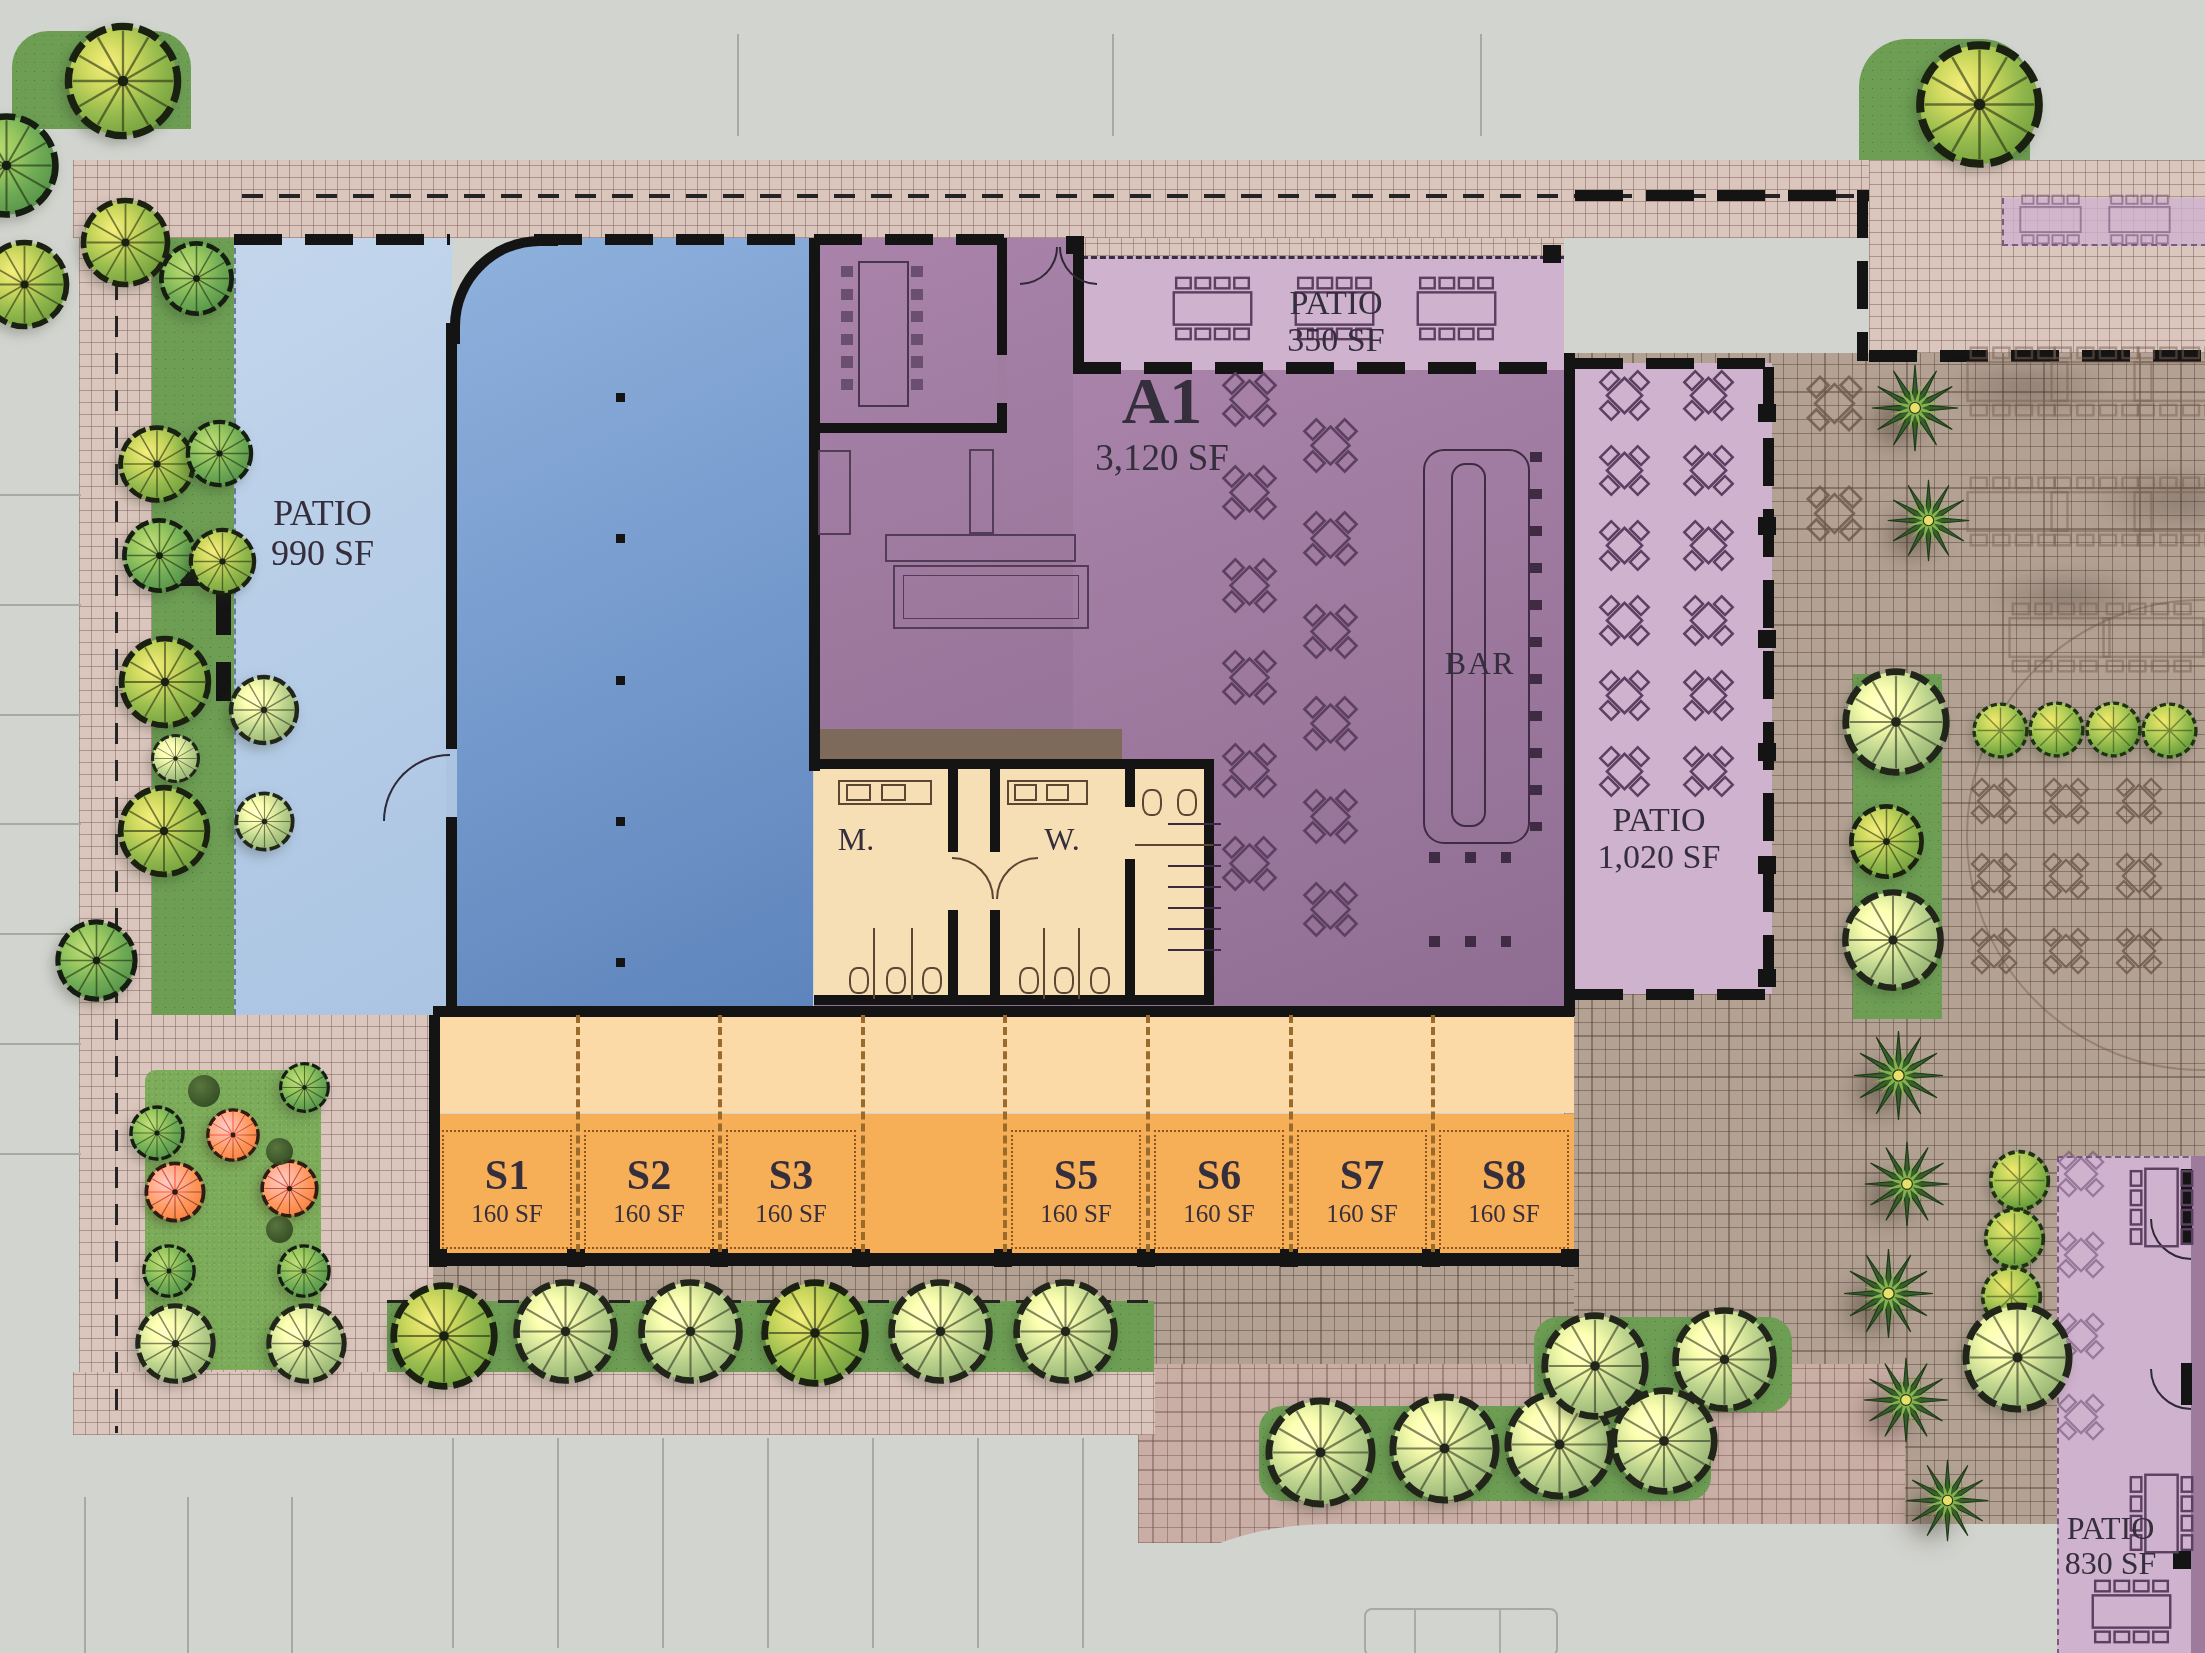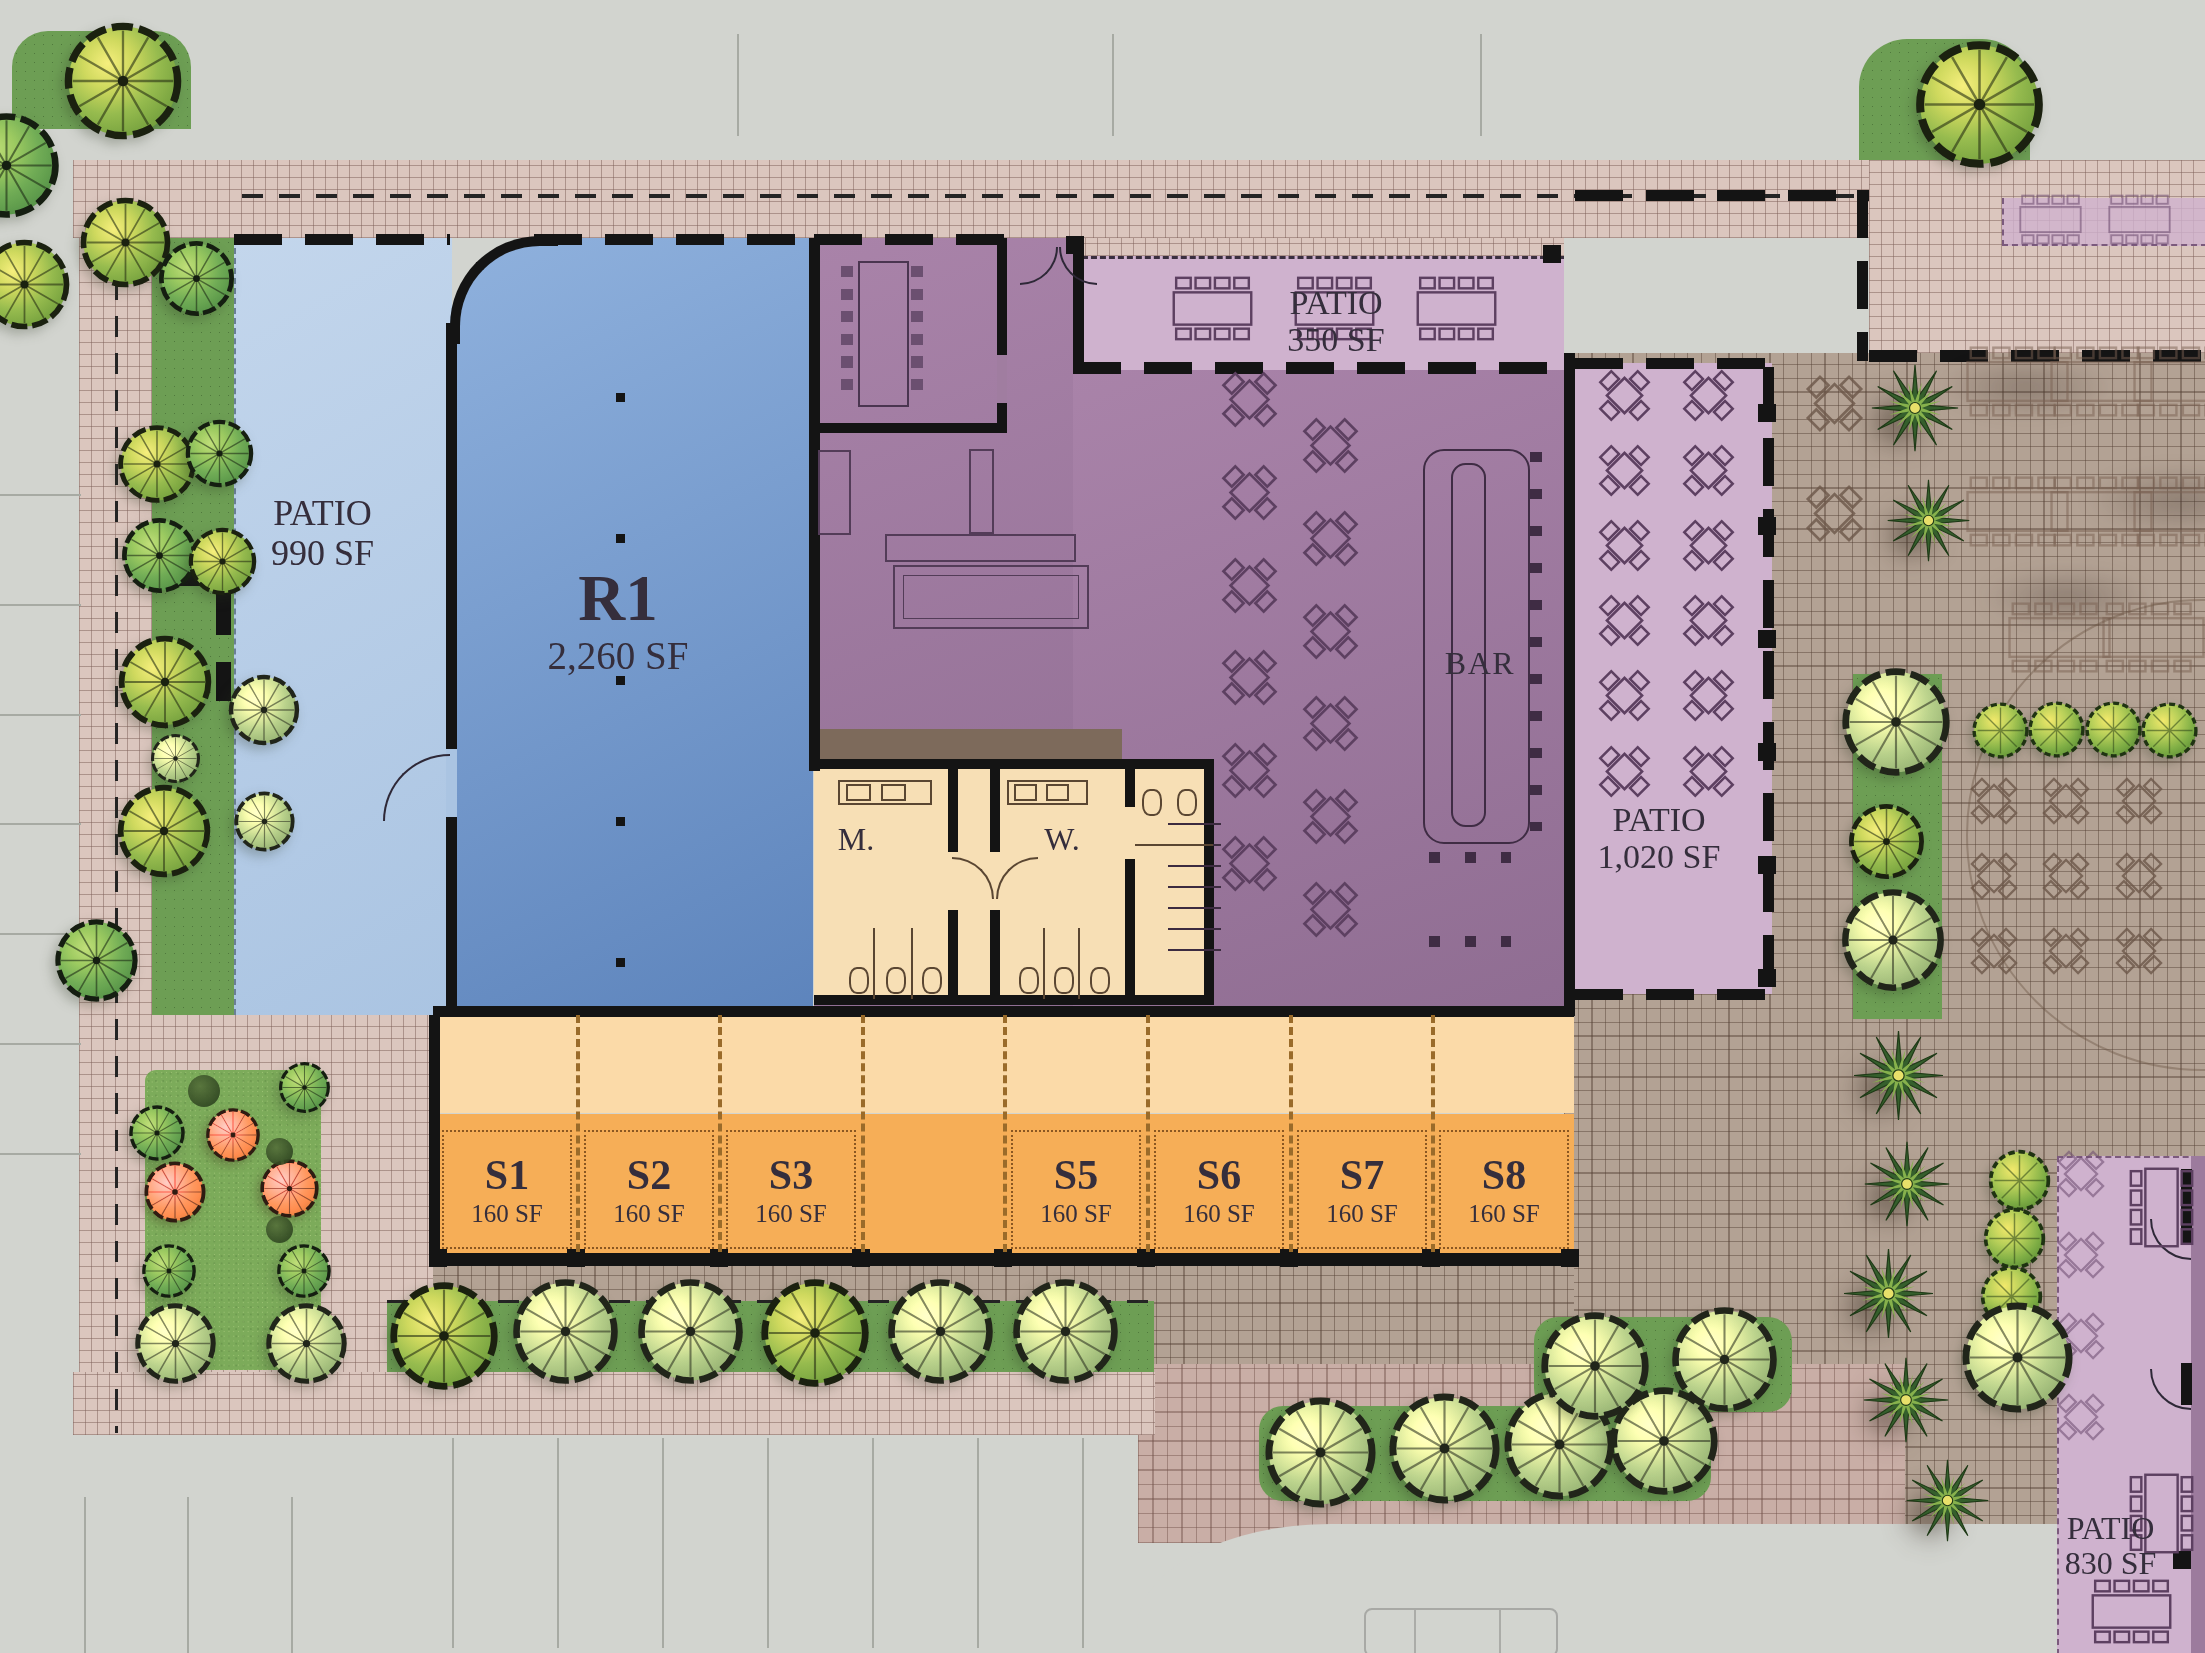--- a/index.html
+++ b/index.html
@@ -512,23 +512,23 @@
   </div>
   <div class="ab stallbox" style="left:1439px;top:1130px;width:126px;height:115px;">
     <span class="lbl b" style="font-size:42px;">S8</span>
     <span class="lbl" style="font-size:25px;">160 SF</span>
   </div>
 
   <div class="ab lbl" style="left:242px;top:494px;width:161px;font-size:36px;">
     <div>PATIO</div>
     <div>990 SF</div>
   </div>
-  <div class="ab lbl" style="left:517px;top:563px;width:202px;">
-    <div class="b" style="font-size:65px;">R1</div>
-    <div style="font-size:39px;">2,260 SF</div>
+  <div class="ab lbl" style="left:1057px;top:365px;width:210px;">
+    <div class="b" style="font-size:66px;">A1</div>
+    <div style="font-size:37px;">3,120 SF</div>
   </div>
   <div class="ab lbl" style="left:1243px;top:284px;width:186px;font-size:34px;">
     <div>PATIO</div>
     <div>350 SF</div>
   </div>
   <div class="ab lbl" style="left:1435px;top:646px;width:90px;font-size:32px;letter-spacing:1.6px;">BAR</div>
   <div class="ab lbl" style="left:1566px;top:801px;width:186px;font-size:34px;">
     <div>PATIO</div>
     <div>1,020 SF</div>
   </div>

